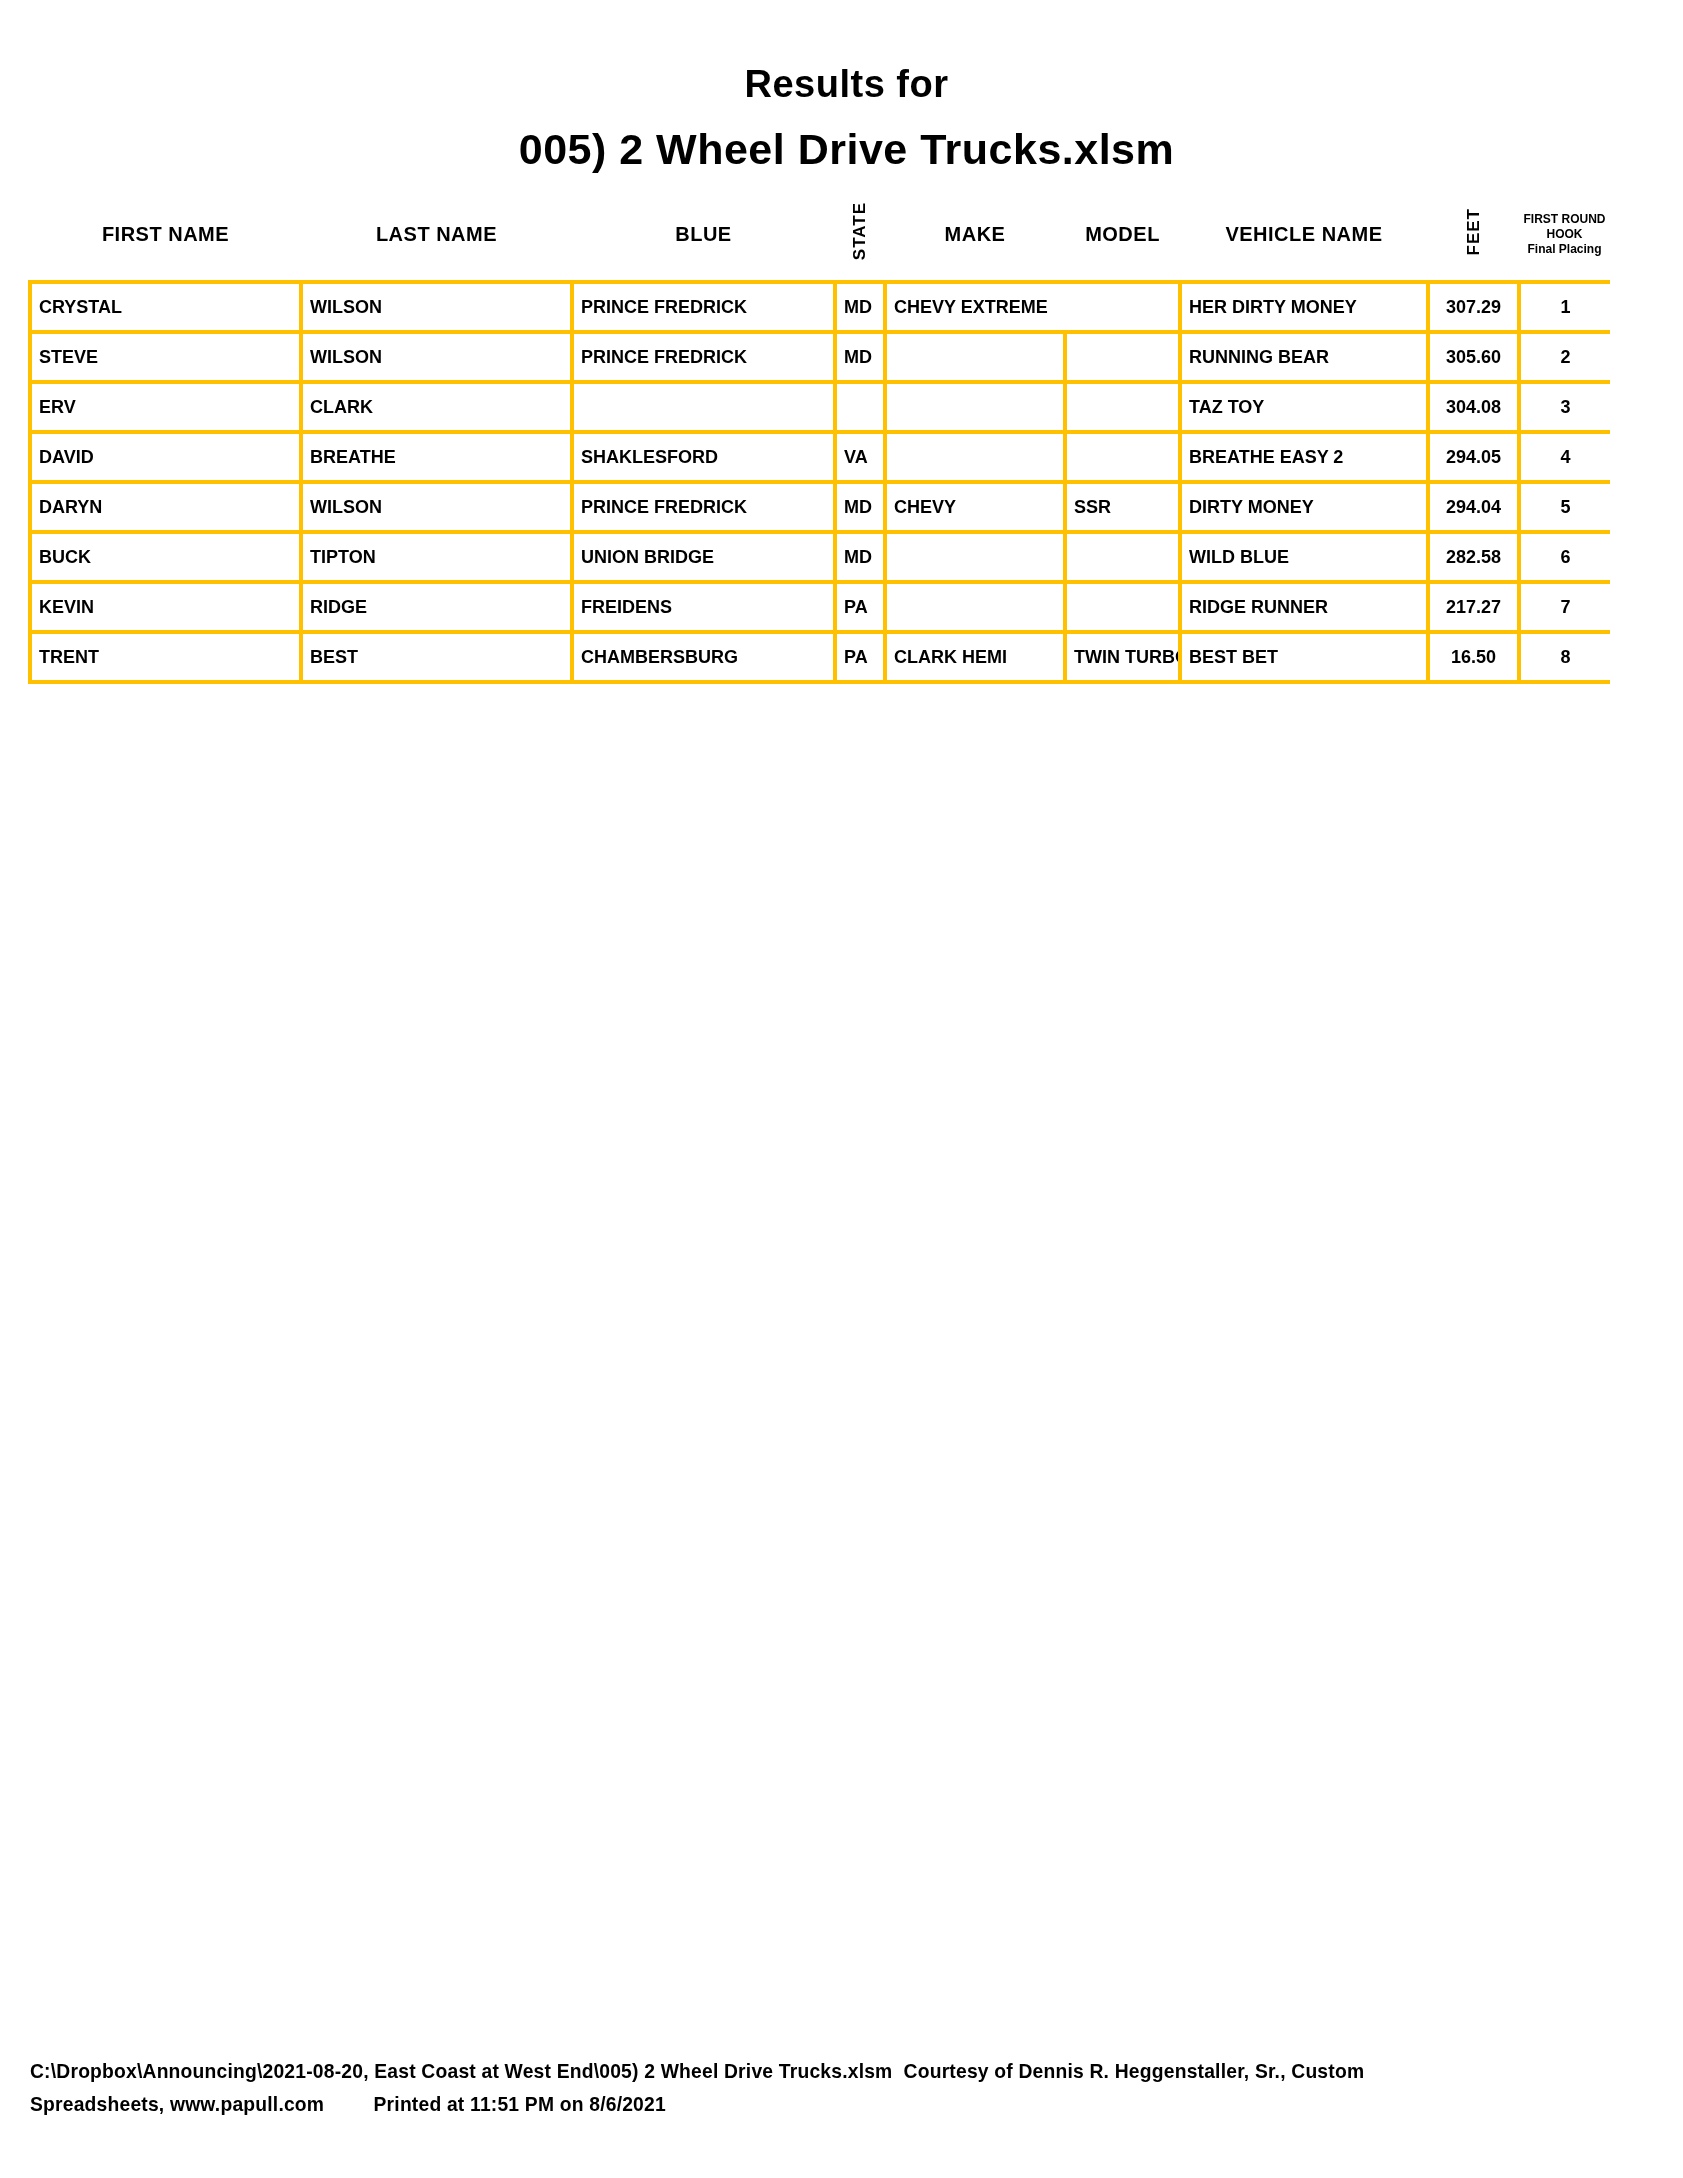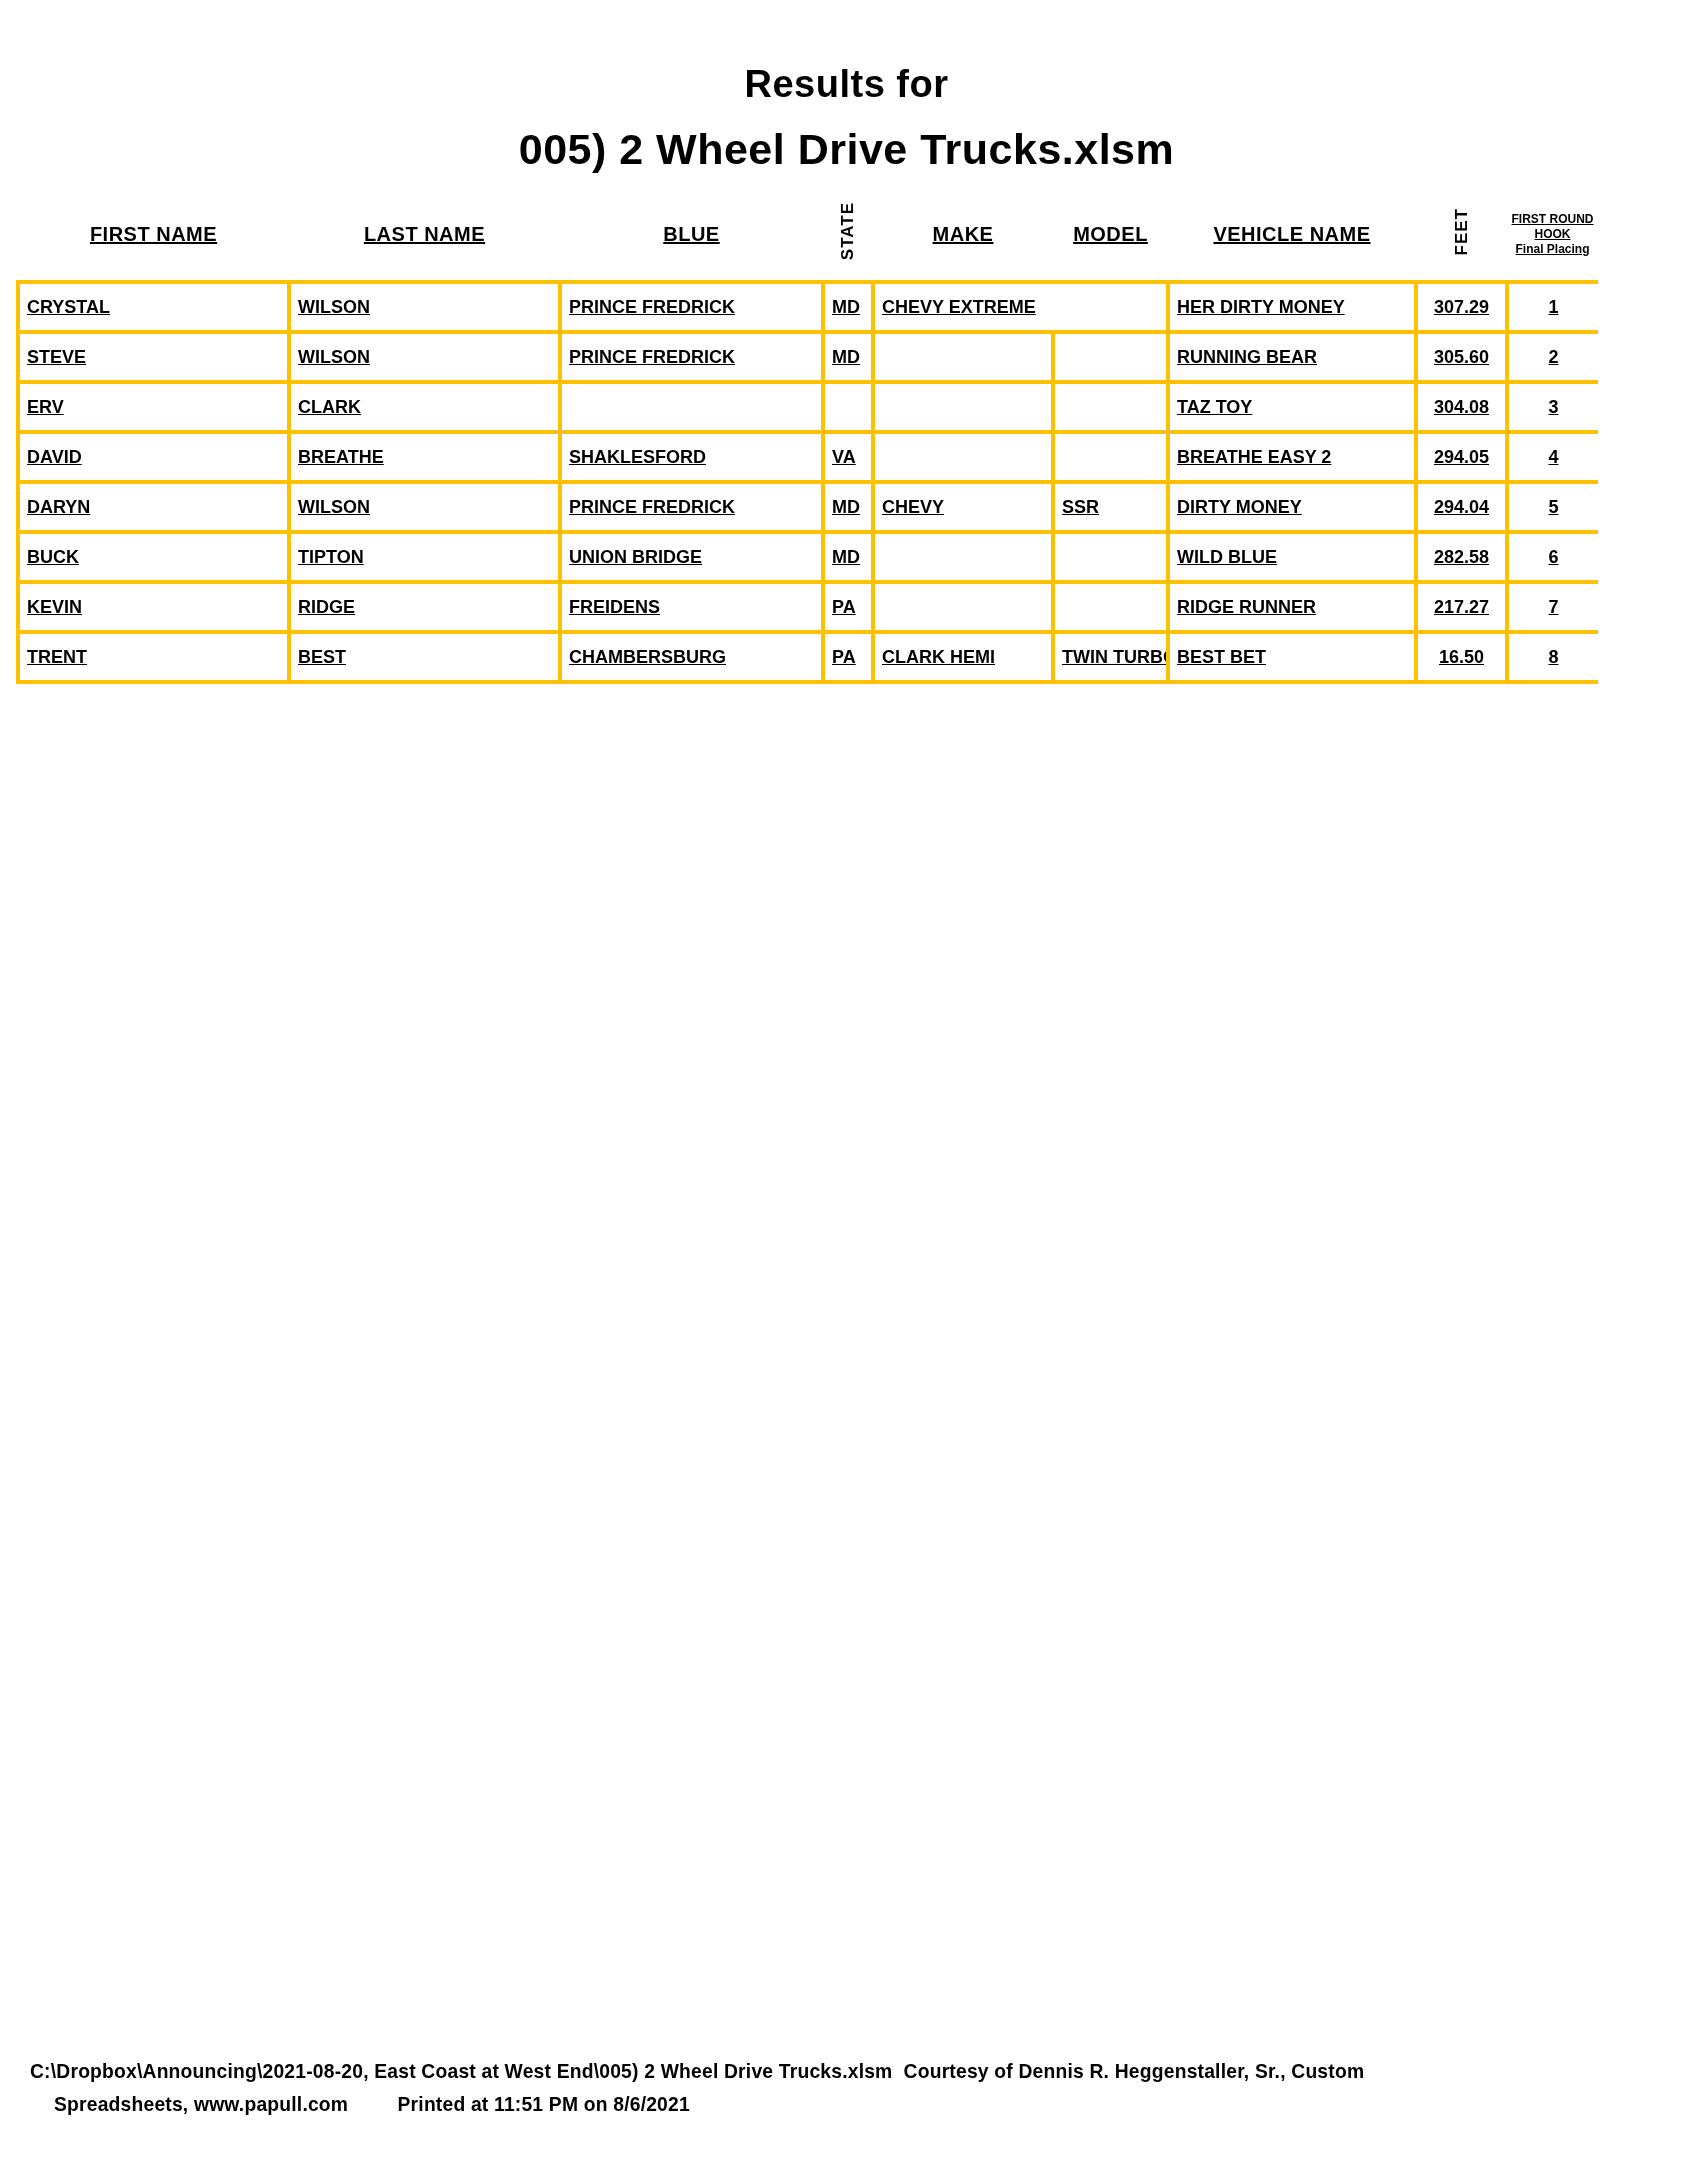--- a/index.html
+++ b/index.html
@@ -28,25 +28,24 @@
     position: absolute;
     top: 125px; left: 0;
     width: 1693px;
     text-align: center;
     font-size: 43px;
     letter-spacing: 0.5px;
   }
 
   table.results {
     position: absolute;
-    left: 16px; top: 188px;
+    left: 28px; top: 188px;
     border-collapse: collapse;
     table-layout: fixed;
     width: 1580px;
-    text-decoration: underline;
   }
   thead th {
     border: none;
     font-size: 20px;
     text-align: center;
     vertical-align: middle;
     height: 92px;
     padding: 0;
     letter-spacing: 0.5px;
   }
@@ -73,21 +72,21 @@
   tbody td.placing { border-right: none; }
 
   .footer {
     position: absolute;
     left: 30px; top: 2061px;
     font-size: 19.3px;
     letter-spacing: 0.2px;
     width: 1624px;
   }
   .footer .f1 { white-space: pre; margin-bottom: 11px; }
-  .footer .f2l { display: inline-block; width: 338px; margin-left: 24px; }
+  .footer .f2l { display: inline-block; width: 338px; }
 </style>
 </head>
 <body>
 
 <div class="page">
 
   <div class="title1">Results for</div>
   <div class="title2">005) 2 Wheel Drive Trucks.xlsm</div>
 
   <table class="results">

